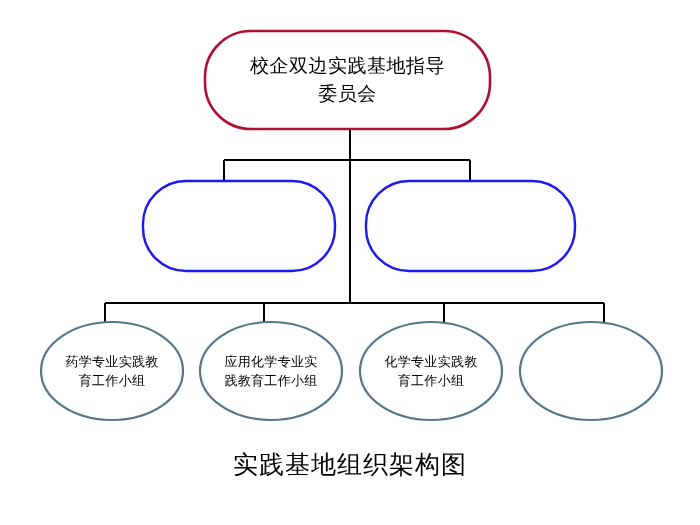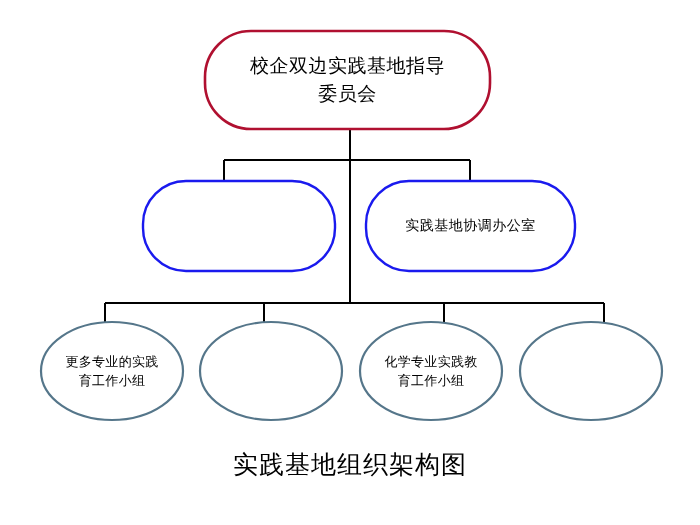--- a/index.html
+++ b/index.html
@@ -96,25 +96,26 @@
     <ellipse cx="112" cy="371" rx="71" ry="49" fill="#ffffff" stroke="#55768a" stroke-width="2.2"></ellipse>
     <ellipse cx="271" cy="371" rx="71" ry="49" fill="#ffffff" stroke="#55768a" stroke-width="2.2"></ellipse>
     <ellipse cx="431" cy="371" rx="71" ry="49" fill="#ffffff" stroke="#55768a" stroke-width="2.2"></ellipse>
     <ellipse cx="591" cy="371" rx="71" ry="49" fill="#ffffff" stroke="#55768a" stroke-width="2.2"></ellipse>
   </svg>
 
   <div class="node-label lvl1-label" style="left:205px; top:31px; width:285px; height:98px;">校企双边实践基地指导
 委员会</div>
 
 
-  <div class="node-label lvl2-label" style="left:366px; top:181px; width:209px; height:90px;">实践基地协调办公室</div>
 
-  <div class="node-label lvl3-label" style="left:41px; top:322px; width:142px; height:98px;">更多专业的实践
+  <div class="node-label lvl3-label" style="left:41px; top:322px; width:142px; height:98px;">药学专业实践教
 育工作小组</div>
 
+  <div class="node-label lvl3-label" style="left:200px; top:322px; width:142px; height:98px;">应用化学专业实
+践教育工作小组</div>
 
   <div class="node-label lvl3-label" style="left:360px; top:322px; width:142px; height:98px;">化学专业实践教
 育工作小组</div>
 
 
   <div id="caption">实践基地组织架构图</div>
 
 </div>
 
 </body></html>

